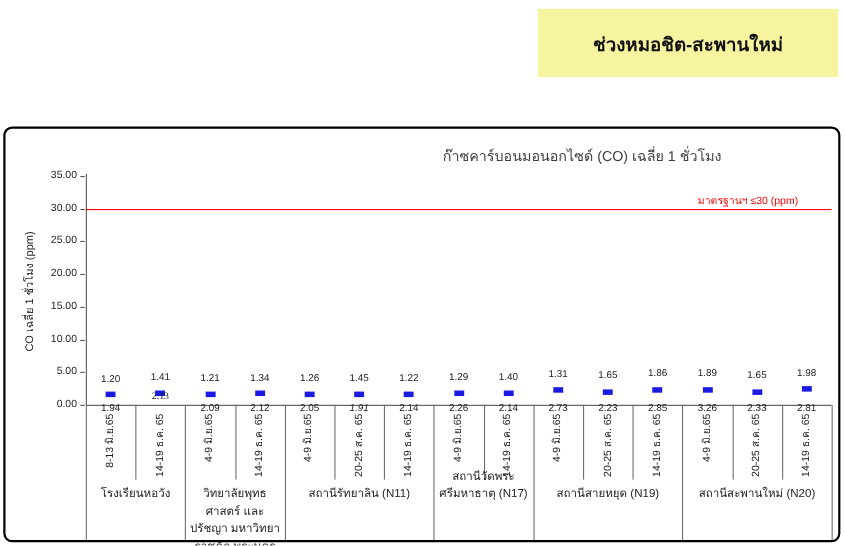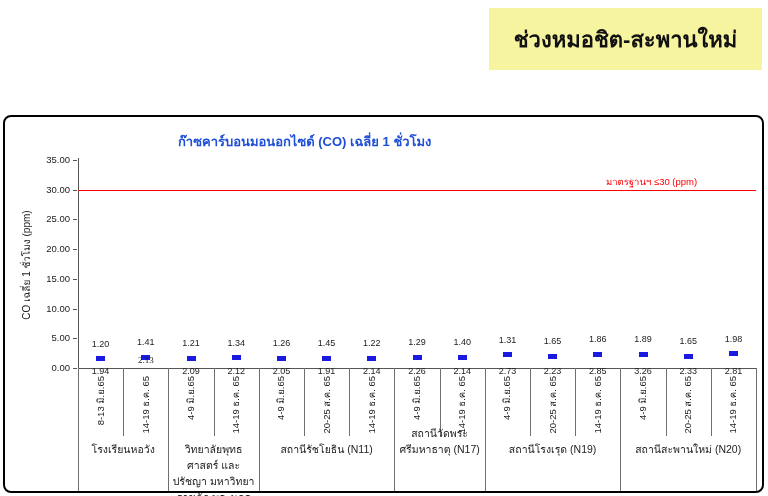--- a/index.html
+++ b/index.html
@@ -2,40 +2,40 @@
 <html><head>
 <meta charset="utf-8">
 <style>
   * { margin:0; padding:0; box-sizing:border-box; }
   html,body { width:768px; height:496px; background:#ffffff; overflow:hidden;
               font-family:"Liberation Sans","DejaVu Sans",sans-serif; color:#000; }
   #stage { position:relative; width:768px; height:496px; background:#fff; }
 
   .banner { position:absolute; left:489px; top:8px; width:273px; height:62px;
             display:flex; align-items:center; justify-content:center; }
-  .banner span { font-size:22px; font-weight:bold; color:#111; }
+  .banner span { font-size:17px; font-weight:bold; color:#111; }
 
   .chart-panel { position:absolute; left:3px; top:115px; width:761px; height:378px;
                  border:2px solid #000; border-radius:8px; background:#fff; }
 
-  .chart-title { position:absolute; left:178px; top:131px; width:478px; text-align:left;
-                 font-size:13px; font-weight:bold; color:#1d4ed8; }
+  .chart-title { position:absolute; left:178px; top:131px; width:478px; text-align:right;
+                 font-size:13px; font-weight:normal; color:#404040; }
 
   .y-axis-title { position:absolute; left:-34px; top:258px; width:120px; height:14px;
                   text-align:center; font-size:10px; color:#222;
                   transform:rotate(-90deg); transform-origin:center center; }
 
   .ytick-label { position:absolute; width:42px; text-align:right; font-size:9.5px; color:#222; }
   .ytick-mark  { position:absolute; width:4px; height:1px; background:#555; }
 
   .axis-v { position:absolute; width:1px; background:#555; }
   .axis-h { position:absolute; height:1px; background:#555; }
 
   .std-line  { position:absolute; height:1px; background:#ff0000; }
-  .std-label { position:absolute; font-size:9.5px; color:#ff0000; text-align:left; }
+  .std-label { position:absolute; font-size:9.5px; color:#ff0000; text-align:center; }
 
   .marker { position:absolute; width:9px; height:5px; }
 
   .val-label { position:absolute; width:38px; text-align:center; font-size:9px; color:#222;
                line-height:12px; height:12px; }
 
   .date-label { position:absolute; width:58px; height:12px; line-height:12px;
                 font-size:9.5px; color:#222; text-align:right; white-space:nowrap;
                 transform:rotate(-90deg); transform-origin:center center; }
 
@@ -95,21 +95,21 @@
       <div class="marker" style="left: 231.7px; top: 355.219px; background: rgb(26, 26, 224);"></div>
       <div class="val-label" style="left: 217.2px; top: 336.719px;">1.34</div>
       <div class="val-label" style="left: 217.2px; top: 365px;">2.12</div>
       <div class="date-label" style="left: 207.2px; top: 399px;">14-19 ธ.ค. 65</div>
       <div class="marker" style="left: 276.9px; top: 355.665px; background: rgb(26, 26, 224);"></div>
       <div class="val-label" style="left: 262.4px; top: 337.165px;">1.26</div>
       <div class="val-label" style="left: 262.4px; top: 365px;">2.05</div>
       <div class="date-label" style="left: 252.4px; top: 399px;">4-9 มิ.ย.65</div>
       <div class="marker" style="left: 322.1px; top: 355.516px; background: rgb(26, 26, 224);"></div>
       <div class="val-label" style="left: 307.6px; top: 337.016px;">1.45</div>
-      <div class="val-label" style="left: 307.6px; top: 365px;">1.91</div>
+      <div class="val-label" style="left: 307.6px; top: 365px; font-style: italic;">1.91</div>
       <div class="date-label" style="left: 297.6px; top: 399px;">20-25 ส.ค. 65</div>
       <div class="marker" style="left: 367.3px; top: 355.516px; background: rgb(26, 26, 224);"></div>
       <div class="val-label" style="left: 352.8px; top: 337.016px;">1.22</div>
       <div class="val-label" style="left: 352.8px; top: 365px;">2.14</div>
       <div class="date-label" style="left: 342.8px; top: 399px;">14-19 ธ.ค. 65</div>
       <div class="marker" style="left: 412.5px; top: 354.951px; background: rgb(26, 26, 224);"></div>
       <div class="val-label" style="left: 398px; top: 336.451px;">1.29</div>
       <div class="val-label" style="left: 398px; top: 365px;">2.26</div>
       <div class="date-label" style="left: 388px; top: 399px;">4-9 มิ.ย.65</div>
       <div class="marker" style="left: 457.7px; top: 354.981px; background: rgb(26, 26, 224);"></div>
@@ -151,19 +151,19 @@
       <div class="sep-line" style="left: 439.6px; top: 368px; height: 68px;"></div>
       <div class="sep-line" style="left: 484.8px; top: 368px; height: 123px;"></div>
       <div class="sep-line" style="left: 530px; top: 368px; height: 68px;"></div>
       <div class="sep-line" style="left: 575.2px; top: 368px; height: 68px;"></div>
       <div class="sep-line" style="left: 620.4px; top: 368px; height: 123px;"></div>
       <div class="sep-line" style="left: 665.6px; top: 368px; height: 68px;"></div>
       <div class="sep-line" style="left: 710.8px; top: 368px; height: 68px;"></div>
       <div class="sep-line" style="left: 756px; top: 368px; height: 123px;"></div>
       <div class="group-label" style="left: 79px; top: 436px; width: 88.4px;">โรงเรียนหอวัง</div>
       <div class="group-label" style="left: 169.4px; top: 436px; width: 88.4px;">วิทยาลัยพุทธศาสตร์ และปรัชญา มหาวิทยาราชภัฏ พระนคร</div>
-      <div class="group-label" style="left: 259.8px; top: 436px; width: 133.6px;">สถานีรัชโยธิน (N11)</div>
+      <div class="group-label" style="left: 259.8px; top: 436px; width: 133.6px;">สถานีรัทยาลิน (N11)</div>
       <div class="group-label" style="left: 395.4px; top: 420px; width: 88.4px;">สถานีวัดพระศรีมหาธาตุ (N17)</div>
-      <div class="group-label" style="left: 485.8px; top: 436px; width: 133.6px;">สถานีโรงเรุด (N19)</div>
+      <div class="group-label" style="left: 485.8px; top: 436px; width: 133.6px;">สถานีสายหยุด (N19)</div>
       <div class="group-label" style="left: 621.4px; top: 436px; width: 133.6px;">สถานีสะพานใหม่ (N20)</div>
     </div>
 
 </div>
 
 </body></html>

